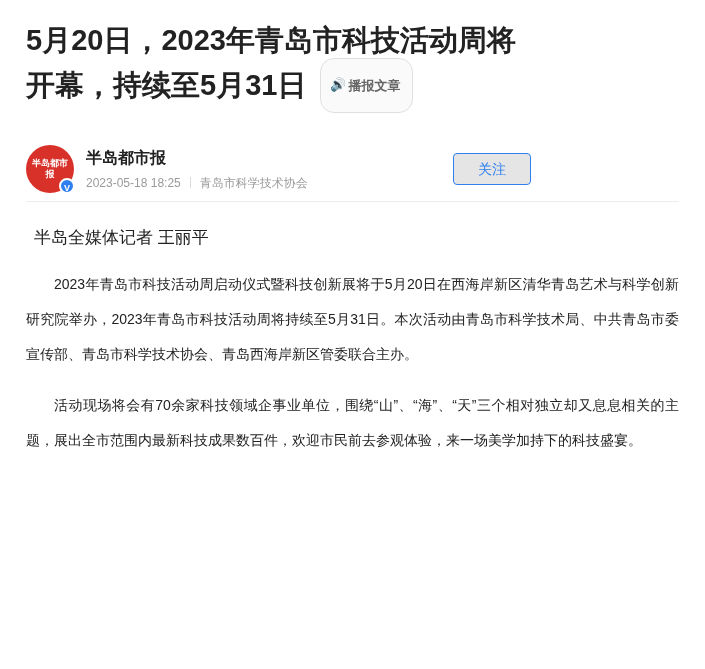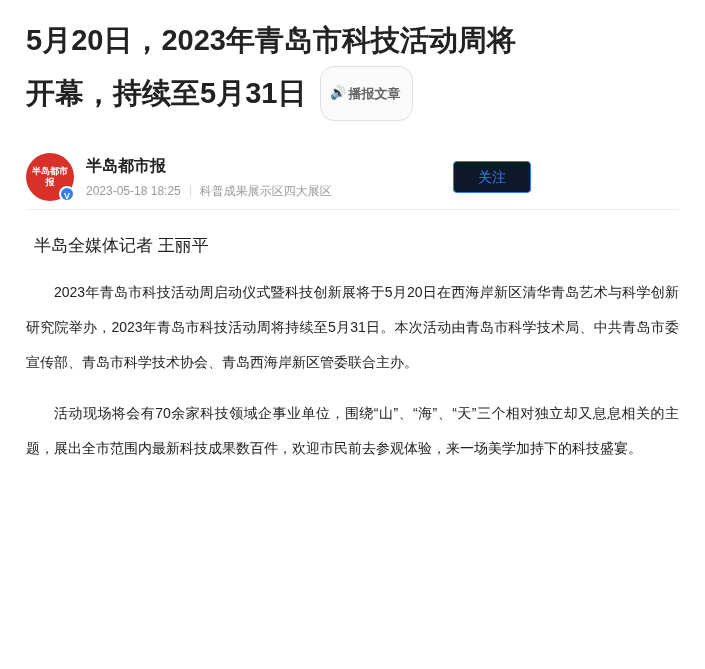--- a/index.html
+++ b/index.html
@@ -33,21 +33,20 @@
     letter-spacing: 0px;
     display: inline;
   }
   .title-line {
     display: block;
   }
   .title-row-2 {
     display: flex;
     align-items: baseline;
     flex-wrap: wrap;
-    margin-top: 8px;
   }
   .audio-btn {
     display: inline-flex;
     align-items: center;
     gap: 4px;
     border: 1px solid #e0e0e0;
     border-radius: 14px;
     background: #fafafa;
     color: #666666;
     font-size: 13px;
@@ -145,21 +144,21 @@
     background: #dcdcdc;
     margin: 0 9px;
   }
   .follow-btn {
     flex: 0 0 auto;
     width: 78px;
     height: 32px;
     border: 1px solid #2f7ff0;
     border-radius: 4px;
     color: #2f7ff0;
-    background: #0f172a;
+    background: #e5e5e5;
     font-size: 14px;
     line-height: 30px;
     text-align: center;
     margin-left: 16px;
     margin-right: 148px;
     box-sizing: border-box;
     cursor: pointer;
   }
   
   .body-content {
@@ -201,21 +200,21 @@
   <div class="byline">
     <div class="avatar-wrap">
       <div class="avatar">半岛都市报</div>
       <div class="verified-badge">V</div>
     </div>
     <div class="byline-text">
       <div class="author-name">半岛都市报</div>
       <div class="meta-row">
         <span>2023-05-18 18:25</span>
         <span class="meta-sep"></span>
-        <span>科普成果展示区四大展区</span>
+        <span>青岛市科学技术协会</span>
       </div>
     </div>
     <div class="follow-btn">关注</div>
   </div>
 
   <div class="body-content">
     <p class="reporter-line">半岛全媒体记者 王丽平</p>
     <p class="para">2023年青岛市科技活动周启动仪式暨科技创新展将于5月20日在西海岸新区清华青岛艺术与科学创新研究院举办，2023年青岛市科技活动周将持续至5月31日。本次活动由青岛市科学技术局、中共青岛市委宣传部、青岛市科学技术协会、青岛西海岸新区管委联合主办。</p>
     <p class="para">活动现场将会有70余家科技领域企事业单位，围绕“山”、“海”、“天”三个相对独立却又息息相关的主题，展出全市范围内最新科技成果数百件，欢迎市民前去参观体验，来一场美学加持下的科技盛宴。</p>
   </div>

